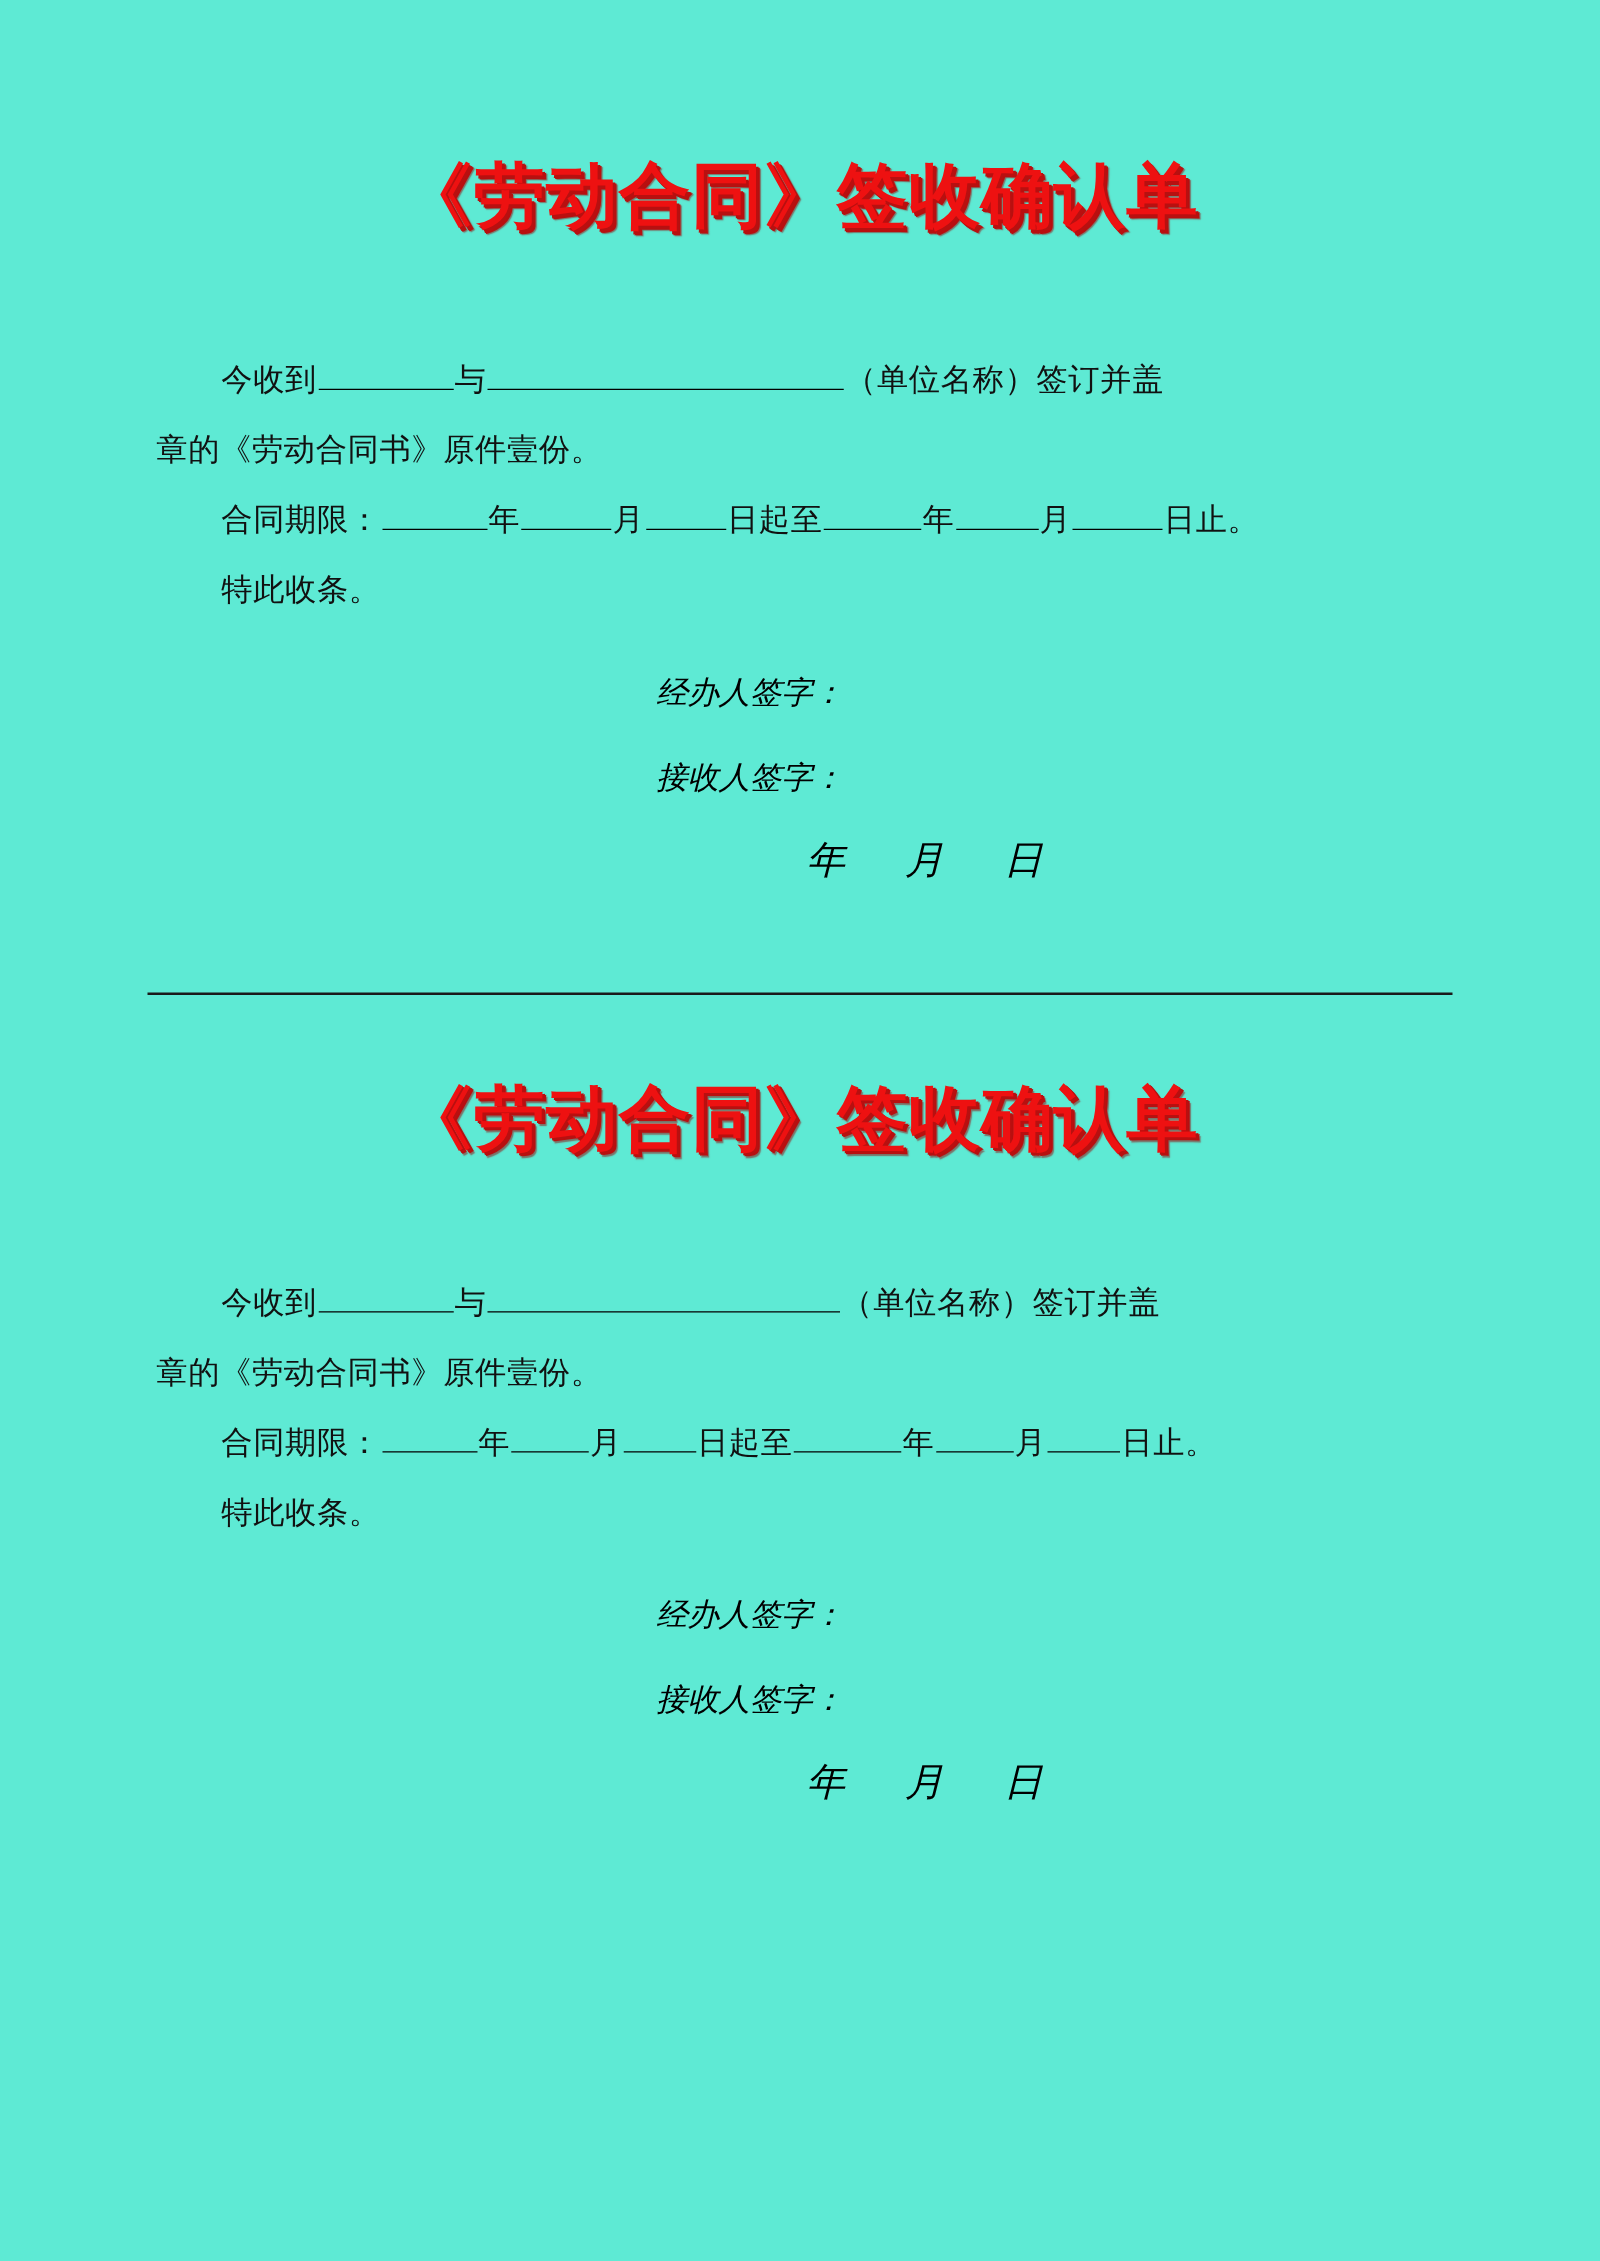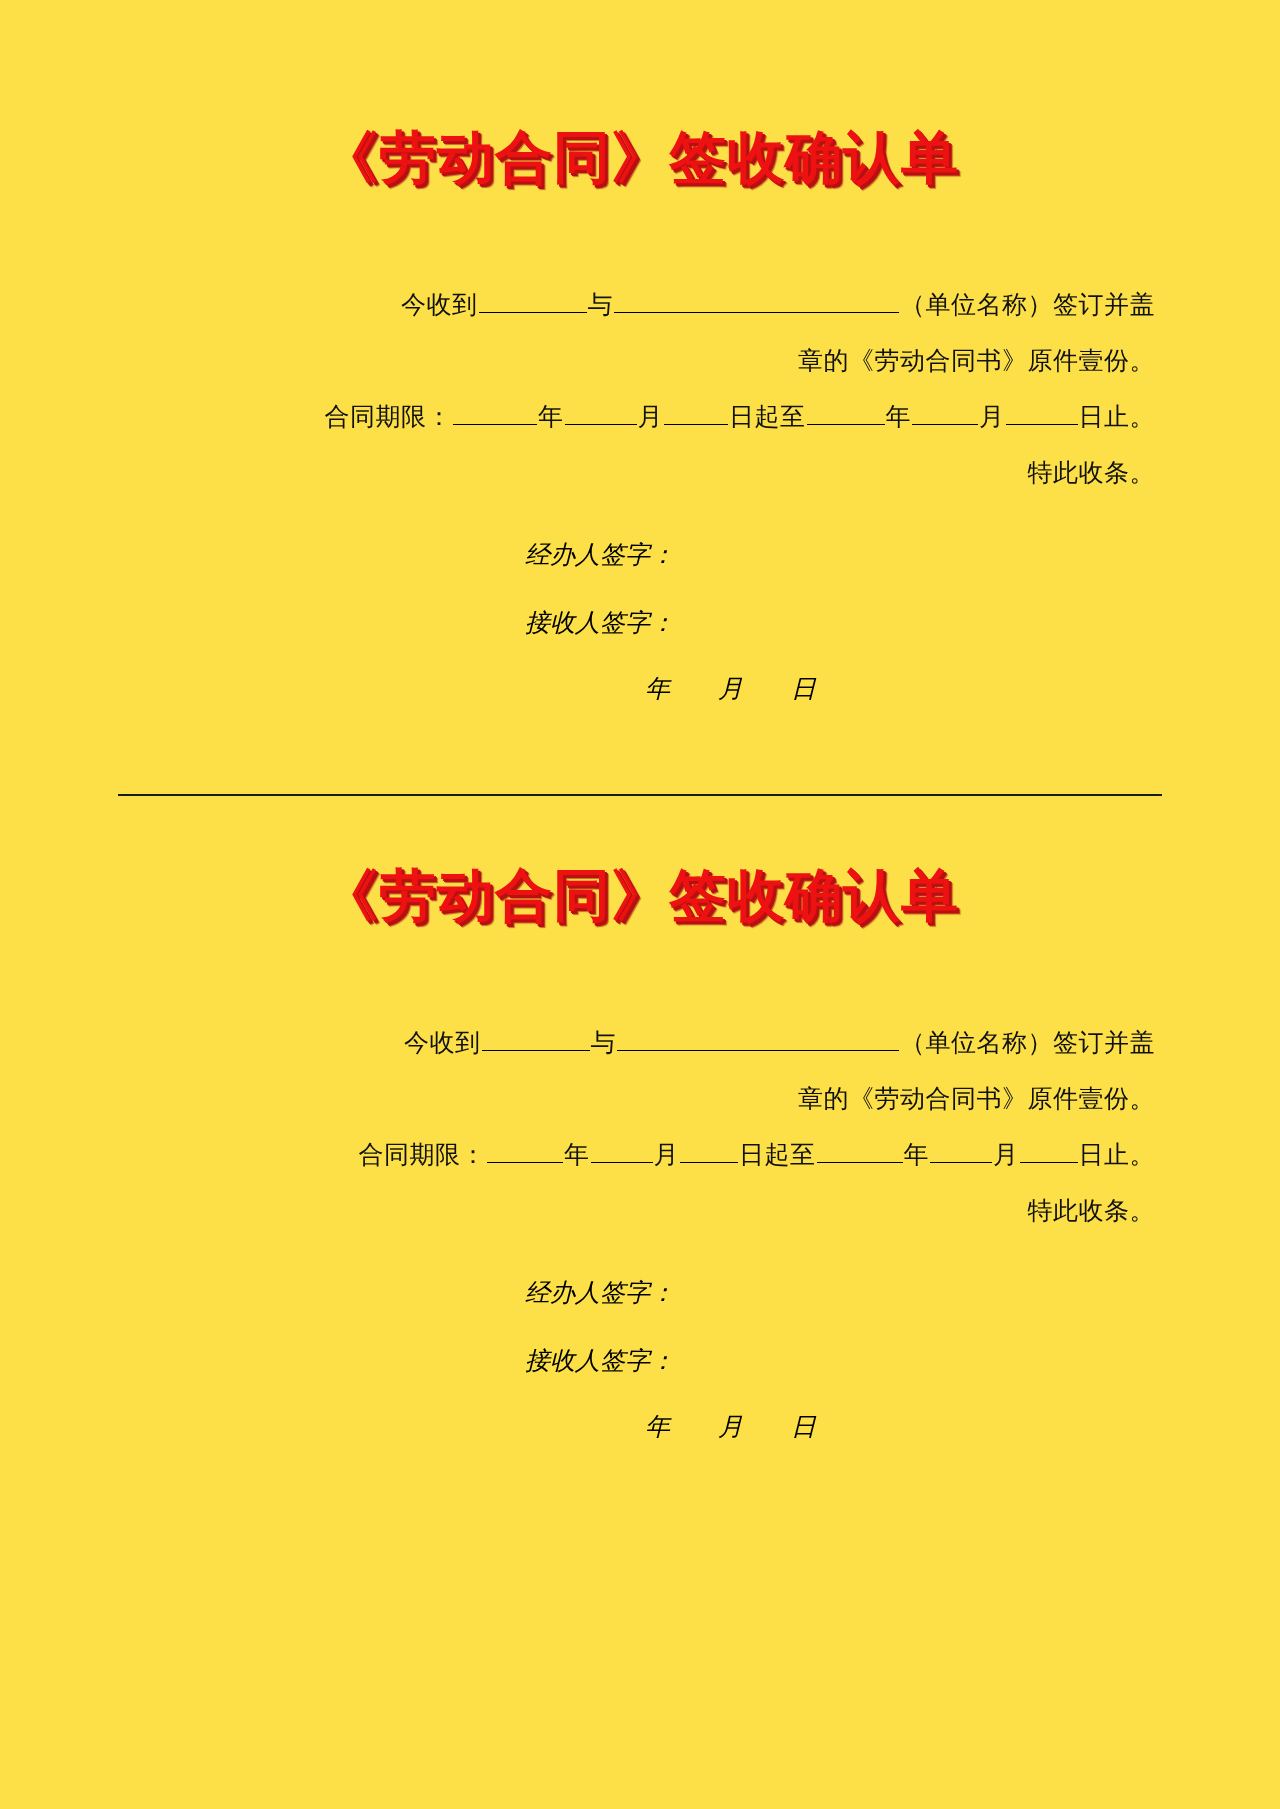--- a/index.html
+++ b/index.html
@@ -12,21 +12,21 @@
     height: 1809px;
     font-family: "Liberation Sans", "DejaVu Sans", sans-serif;
     color: #000000;
     -webkit-font-smoothing: antialiased;
   }
 
   .page {
     position: relative;
     width: 1280px;
     height: 1809px;
-    background: #fde047;
+    background: #5eead4;
     box-sizing: border-box;
     padding: 0;
     overflow: hidden;
   }
 
   .form-block {
     position: relative;
     width: 1280px;
     box-sizing: border-box;
     padding: 0 125px 0 125px;
@@ -54,21 +54,20 @@
   
   .body-text {
     font-size: 25px;
     line-height: 56px;
     color: #111111;
     letter-spacing: 0.5px;
   }
   .para {
     margin: 0;
     white-space: nowrap;
-    text-align: right;
   }
   .indent {
     display: inline-block;
     width: 52px;
   }
 
   .blank {
     display: inline-block;
     border-bottom: 1.6px solid #000;
     vertical-align: baseline;
@@ -99,21 +98,21 @@
     margin-top: 26px;
     padding-left: 400px;
     font-style: italic;
   }
   .sig-line {
     font-size: 25px;
     line-height: 56px;
     white-space: nowrap;
   }
   .date-line {
-    font-size: 25px;
+    font-size: 31px;
     line-height: 56px;
     padding-left: 120px;
     white-space: nowrap;
     letter-spacing: 2px;
   }
   .date-line .dsep { display: inline-block; width: 46px; }
 
   
   .divider-wrap {
     padding: 0 118px;

